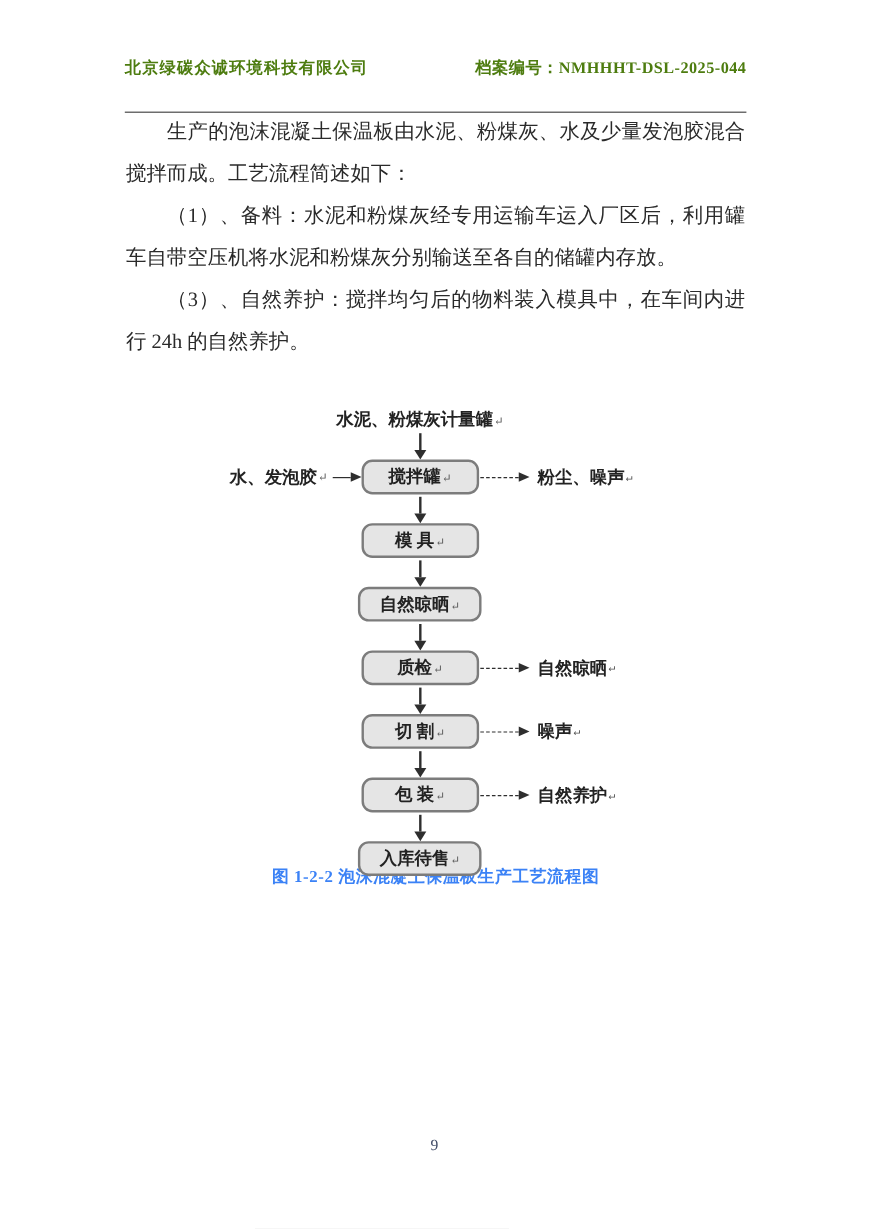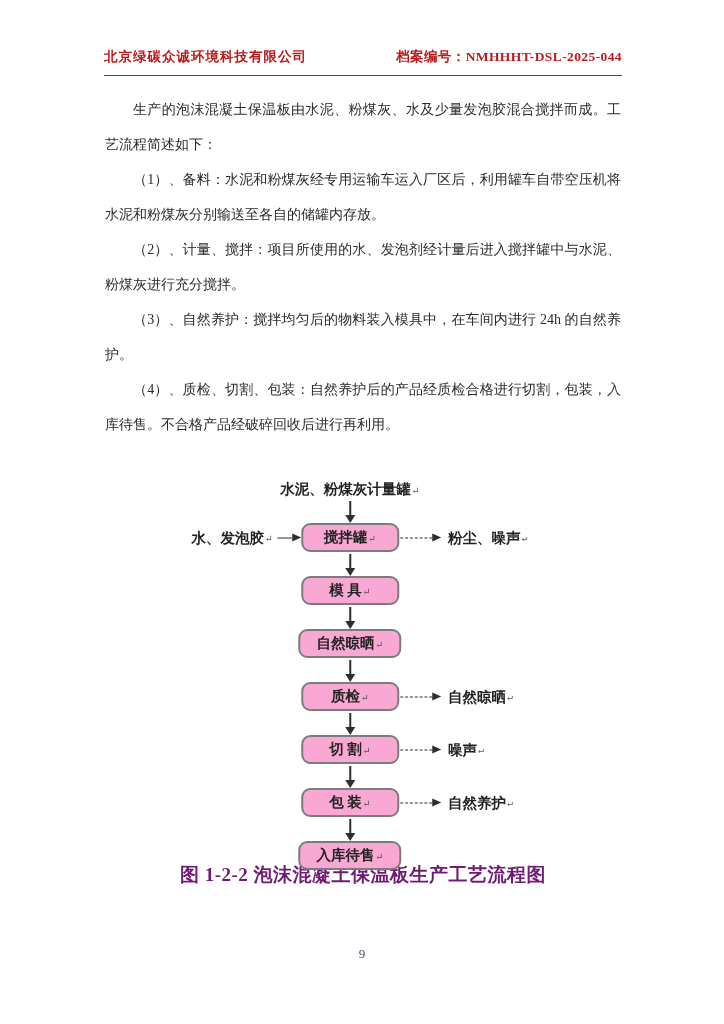--- a/index.html
+++ b/index.html
@@ -5,48 +5,48 @@
   html,body{margin:0;padding:0;background:#e8e8e8;}
   .page{
     width:724px;height:1024px;background:#ffffff;position:relative;
     font-family:"Liberation Serif","DejaVu Serif",serif;color:#262626;
     margin:0 auto;overflow:hidden;
   }
   
   .header{
     position:absolute;top:48px;left:104px;right:102px;
     display:flex;justify-content:space-between;align-items:flex-end;
-    border-bottom:1.5px solid #4a4a4a;padding-bottom:9px;
-    font-size:13.5px;font-weight:600;color:#b91c1c;letter-spacing:1px;
+    border-bottom:1.5px solid #4a4a4a;padding-bottom:27px;
+    font-size:13.5px;font-weight:600;color:#4d7c0f;letter-spacing:1px;
   }
   .header .docno{letter-spacing:0.4px;}
   
   .content{position:absolute;top:92px;left:105px;width:516px;}
   .para{
-    font-size:14px;line-height:35px;text-align:justify;text-indent:2em;
+    font-size:17px;line-height:35px;text-align:justify;text-indent:2em;
     margin:0;color:#2a2a2a;
   }
   
   .flow{position:relative;height:392px;margin-top:8px;}
   .flow-col{
     position:absolute;left:245px;top:2px;transform:translateX(-50%);
     display:flex;flex-direction:column;align-items:center;margin-top:28px;
   }
   .flow-start{font-size:14.5px;font-weight:700;white-space:nowrap;color:#222;}
   .varrow{display:flex;flex-direction:column;align-items:center;height:24px;justify-content:flex-end;}
   .vline{width:2px;height:14px;background:#2e2e2e;display:block;}
   .vhead{
     width:0;height:0;display:block;
     border-left:5px solid transparent;border-right:5px solid transparent;
     border-top:8px solid #2e2e2e;
   }
   .node-row{position:relative;}
   .node{
     min-width:62px;padding:3px 16px;border:2px solid #7c7c7c;border-radius:9px;
-    background:#f9a8d4;font-size:14.5px;font-weight:700;text-align:center;
+    background:#e5e5e5;font-size:14.5px;font-weight:700;text-align:center;
     white-space:nowrap;color:#222;
   }
   .side-left{
     position:absolute;right:100%;top:50%;transform:translateY(-50%);
     display:flex;align-items:center;white-space:nowrap;
     font-size:14.5px;font-weight:700;color:#222;
   }
   .side-right{
     position:absolute;left:calc(100% + 1px);top:50%;transform:translateY(-50%);
     display:flex;align-items:center;white-space:nowrap;
@@ -56,44 +56,42 @@
   .hline-dashed{width:32px;height:0;border-top:1.8px dashed #2e2e2e;display:block;}
   .hhead{
     width:0;height:0;display:block;
     border-top:4.5px solid transparent;border-bottom:4.5px solid transparent;
     border-left:9px solid #2e2e2e;
   }
   .side-right .label{margin-left:7px;}
   .ret{font-size:9.5px;font-weight:400;color:#555;margin-left:1px;}
   
   .caption{
-    font-size:19px;font-weight:700;text-align:center;margin-top:20px;
-    letter-spacing:0.5px;color:#701a75;
+    font-size:14px;font-weight:700;text-align:center;margin-top:20px;
+    letter-spacing:0.5px;color:#3b82f6;
   }
   .pageno{
     position:absolute;bottom:62px;left:0;right:0;text-align:center;
     font-size:13px;color:#3f4a66;
   }
 </style>
 </head>
 <body>
 
 <div class="page">
 
   <div class="header">
     <span class="company">北京绿碳众诚环境科技有限公司</span>
     <span class="docno">档案编号：NMHHHT-DSL-2025-044</span>
   </div>
 
   <div class="content">
     <p class="para">生产的泡沫混凝土保温板由水泥、粉煤灰、水及少量发泡胶混合搅拌而成。工艺流程简述如下：</p>
     <p class="para">（1）、备料：水泥和粉煤灰经专用运输车运入厂区后，利用罐车自带空压机将水泥和粉煤灰分别输送至各自的储罐内存放。</p>
-    <p class="para">（2）、计量、搅拌：项目所使用的水、发泡剂经计量后进入搅拌罐中与水泥、粉煤灰进行充分搅拌。</p>
     <p class="para">（3）、自然养护：搅拌均匀后的物料装入模具中，在车间内进行 24h 的自然养护。</p>
-    <p class="para">（4）、质检、切割、包装：自然养护后的产品经质检合格进行切割，包装，入库待售。不合格产品经破碎回收后进行再利用。</p>
 
     <div class="flow">
       <div class="flow-col">
 
         <div class="flow-start">
           <span>水泥、粉煤灰计量罐</span><span class="ret">↵</span>
         </div>
 
         <div class="varrow">
             <i class="vline"></i>

